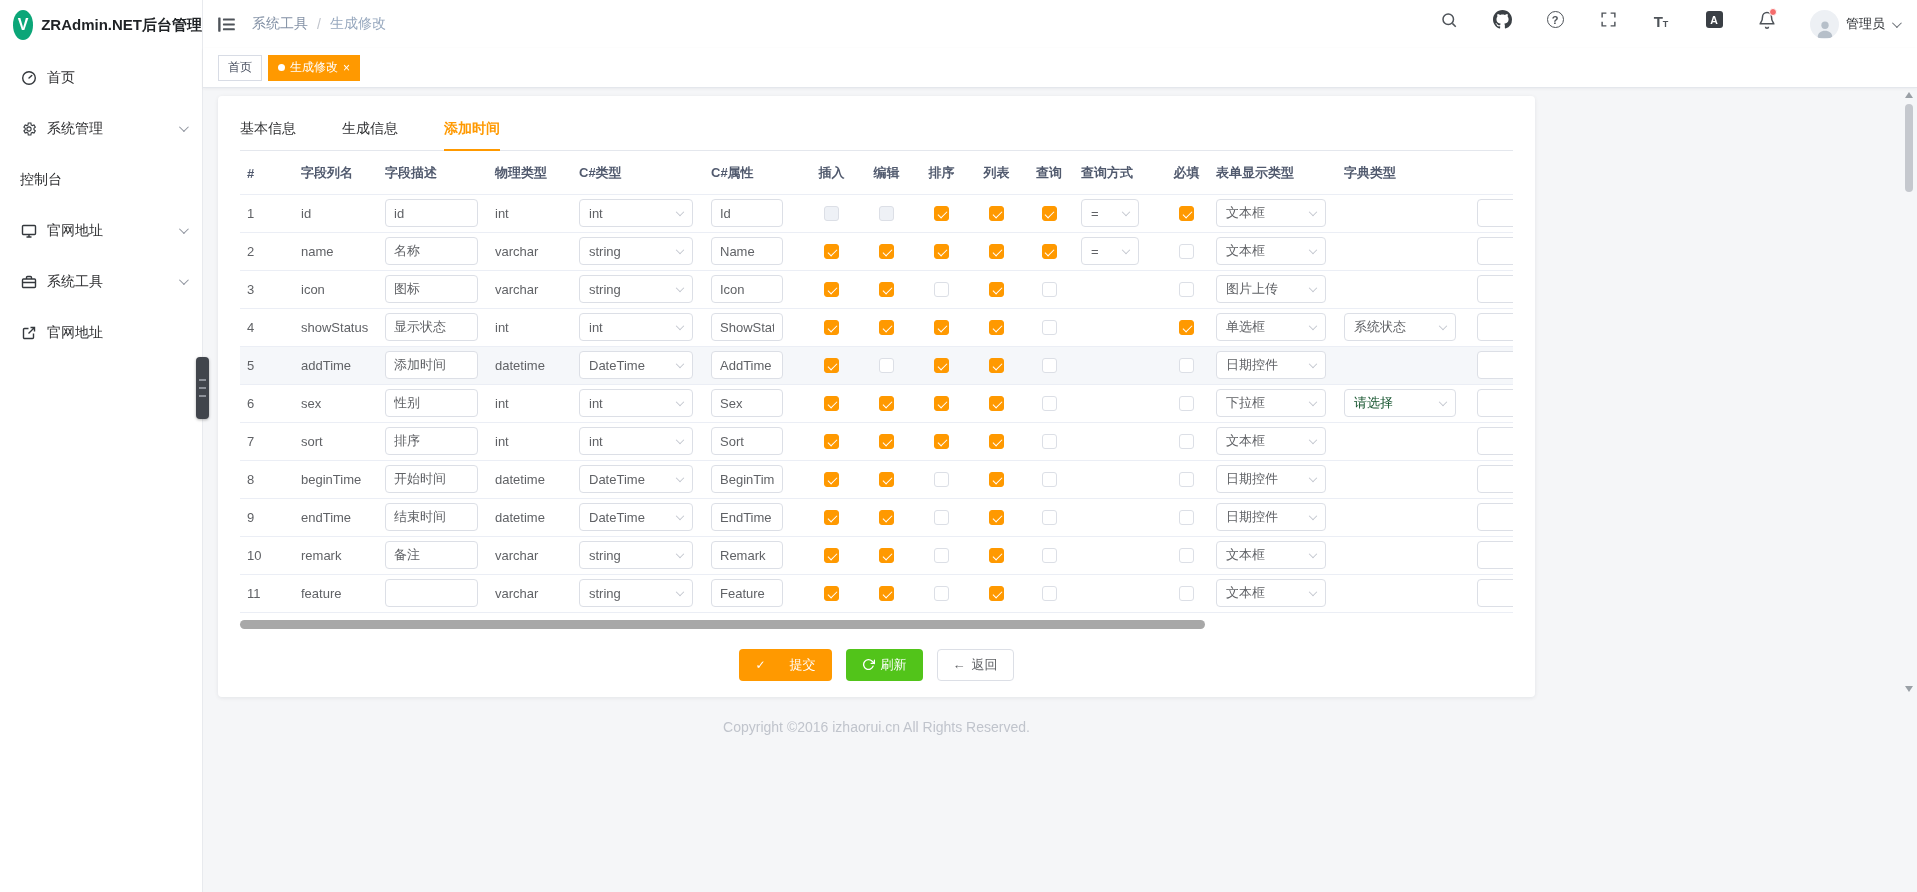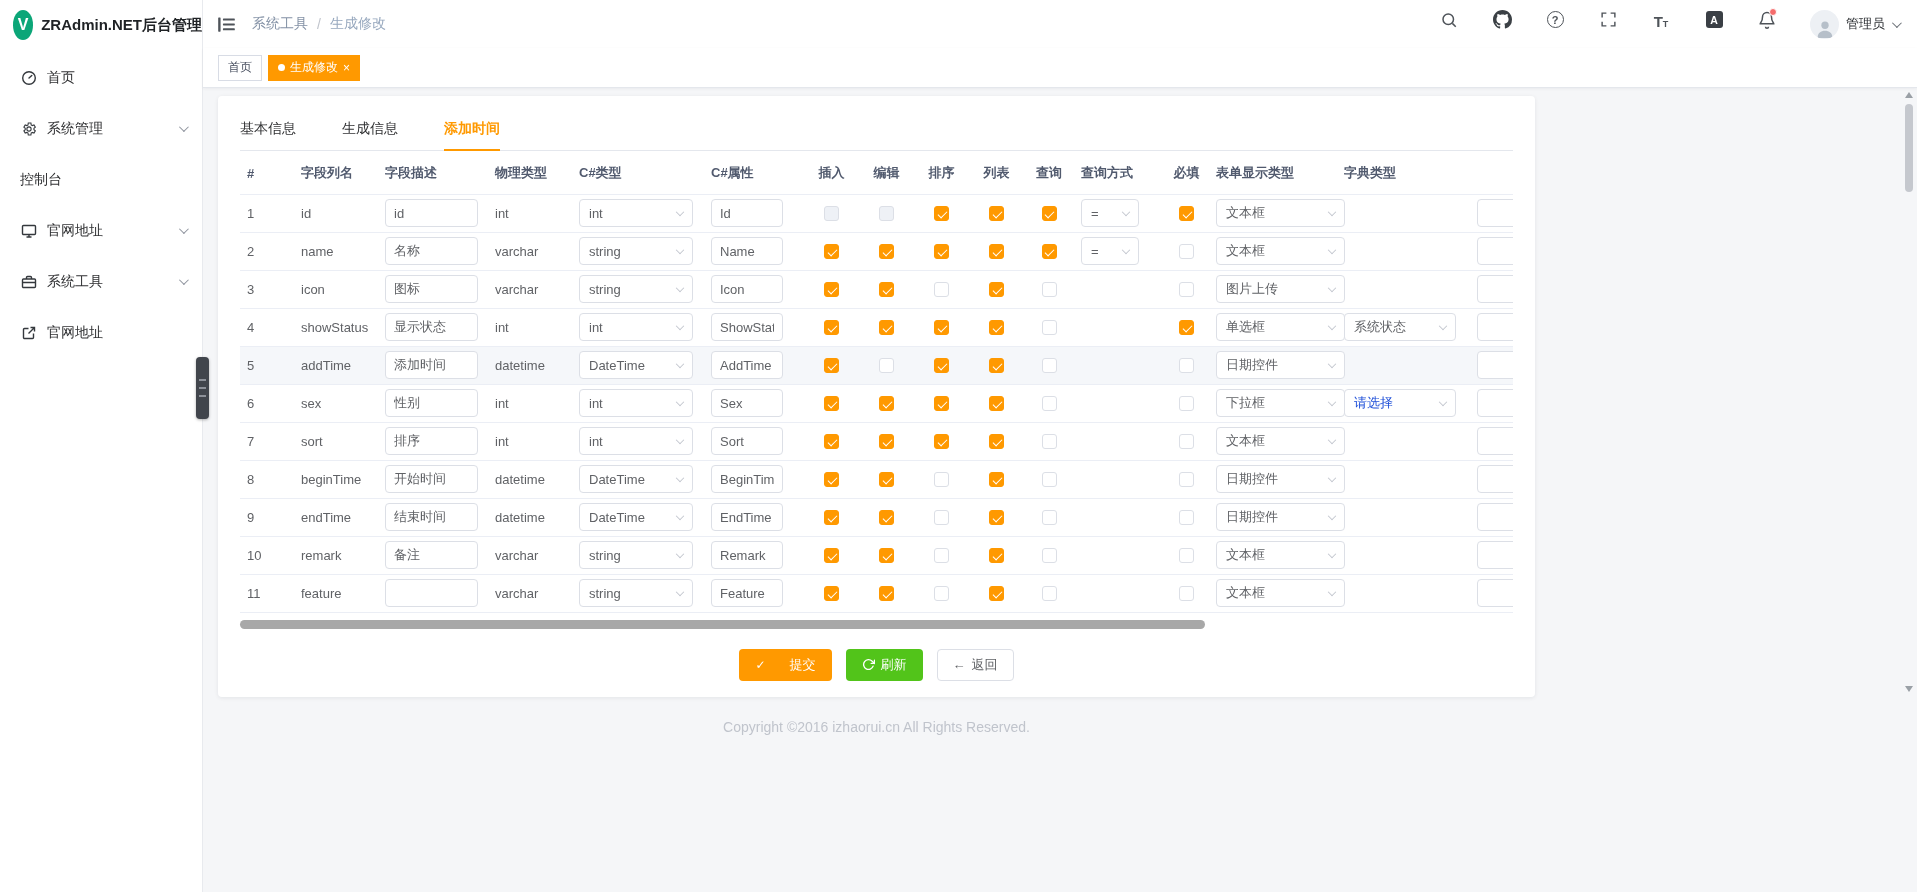--- a/index.html
+++ b/index.html
@@ -65,23 +65,23 @@
   .ftable th.ac { text-align:center; }
   .ftable td { height:38px; padding:0 7px; border-bottom:1px solid #ebeef5; font-size:13px; color:#606266; white-space:nowrap; }
   .ftable td.c-cb { text-align:center; }
   tr.hl { background:#f5f7fa; }
 
   .inp { height:28px; width:93px; border:1px solid #dcdfe6; border-radius:4px; padding:0 8px; font-size:13px; color:#606266; font-family:inherit; background:#fff; outline:none; vertical-align:middle; }
   .inp.w72 { width:72px; }
   .inp.w90 { width:90px; }
   .select { height:28px; border:1px solid #dcdfe6; border-radius:4px; background:#fff; display:inline-flex; align-items:center; padding:0 20px 0 9px; position:relative; cursor:pointer; vertical-align:middle; }
   .sel-text { font-size:13px; color:#606266; overflow:hidden; white-space:nowrap; }
-  .select.ph .sel-text { color:#1d4ed8; }
+  .select.ph .sel-text { color:#14532d; }
   .sel-arrow { position:absolute; right:9px; top:50%; width:6px; height:6px; border-right:1.3px solid #c0c4cc; border-bottom:1.3px solid #c0c4cc; transform:translateY(-65%) rotate(45deg); }
-  .w114 { width:114px; } .w58 { width:58px; } .w110 { width:129px; } .w112 { width:112px; }
+  .w114 { width:114px; } .w58 { width:58px; } .w110 { width:110px; } .w112 { width:112px; }
 
   .cb { display:inline-block; width:15px; height:15px; border:1px solid #dcdfe6; border-radius:3px; background:#fff; position:relative; cursor:pointer; vertical-align:middle; }
   .cb.on { background:#ff9900; border-color:#ff9900; }
   .cb.on::after { content:""; position:absolute; left:4.5px; top:1.5px; width:4px; height:8px; border-right:1.6px solid #fff; border-bottom:1.6px solid #fff; transform:rotate(45deg); }
   .cb.dis { background:#eef1f6; cursor:not-allowed; }
 
   .h-scrollbar { width:1273px; height:9px; margin-top:7px; }
   .h-thumb { width:965px; height:9px; background:#a8a8a8; border-radius:5px; cursor:pointer; }
 
   .btn-row { display:flex; justify-content:center; gap:14px; margin-top:20px; }

